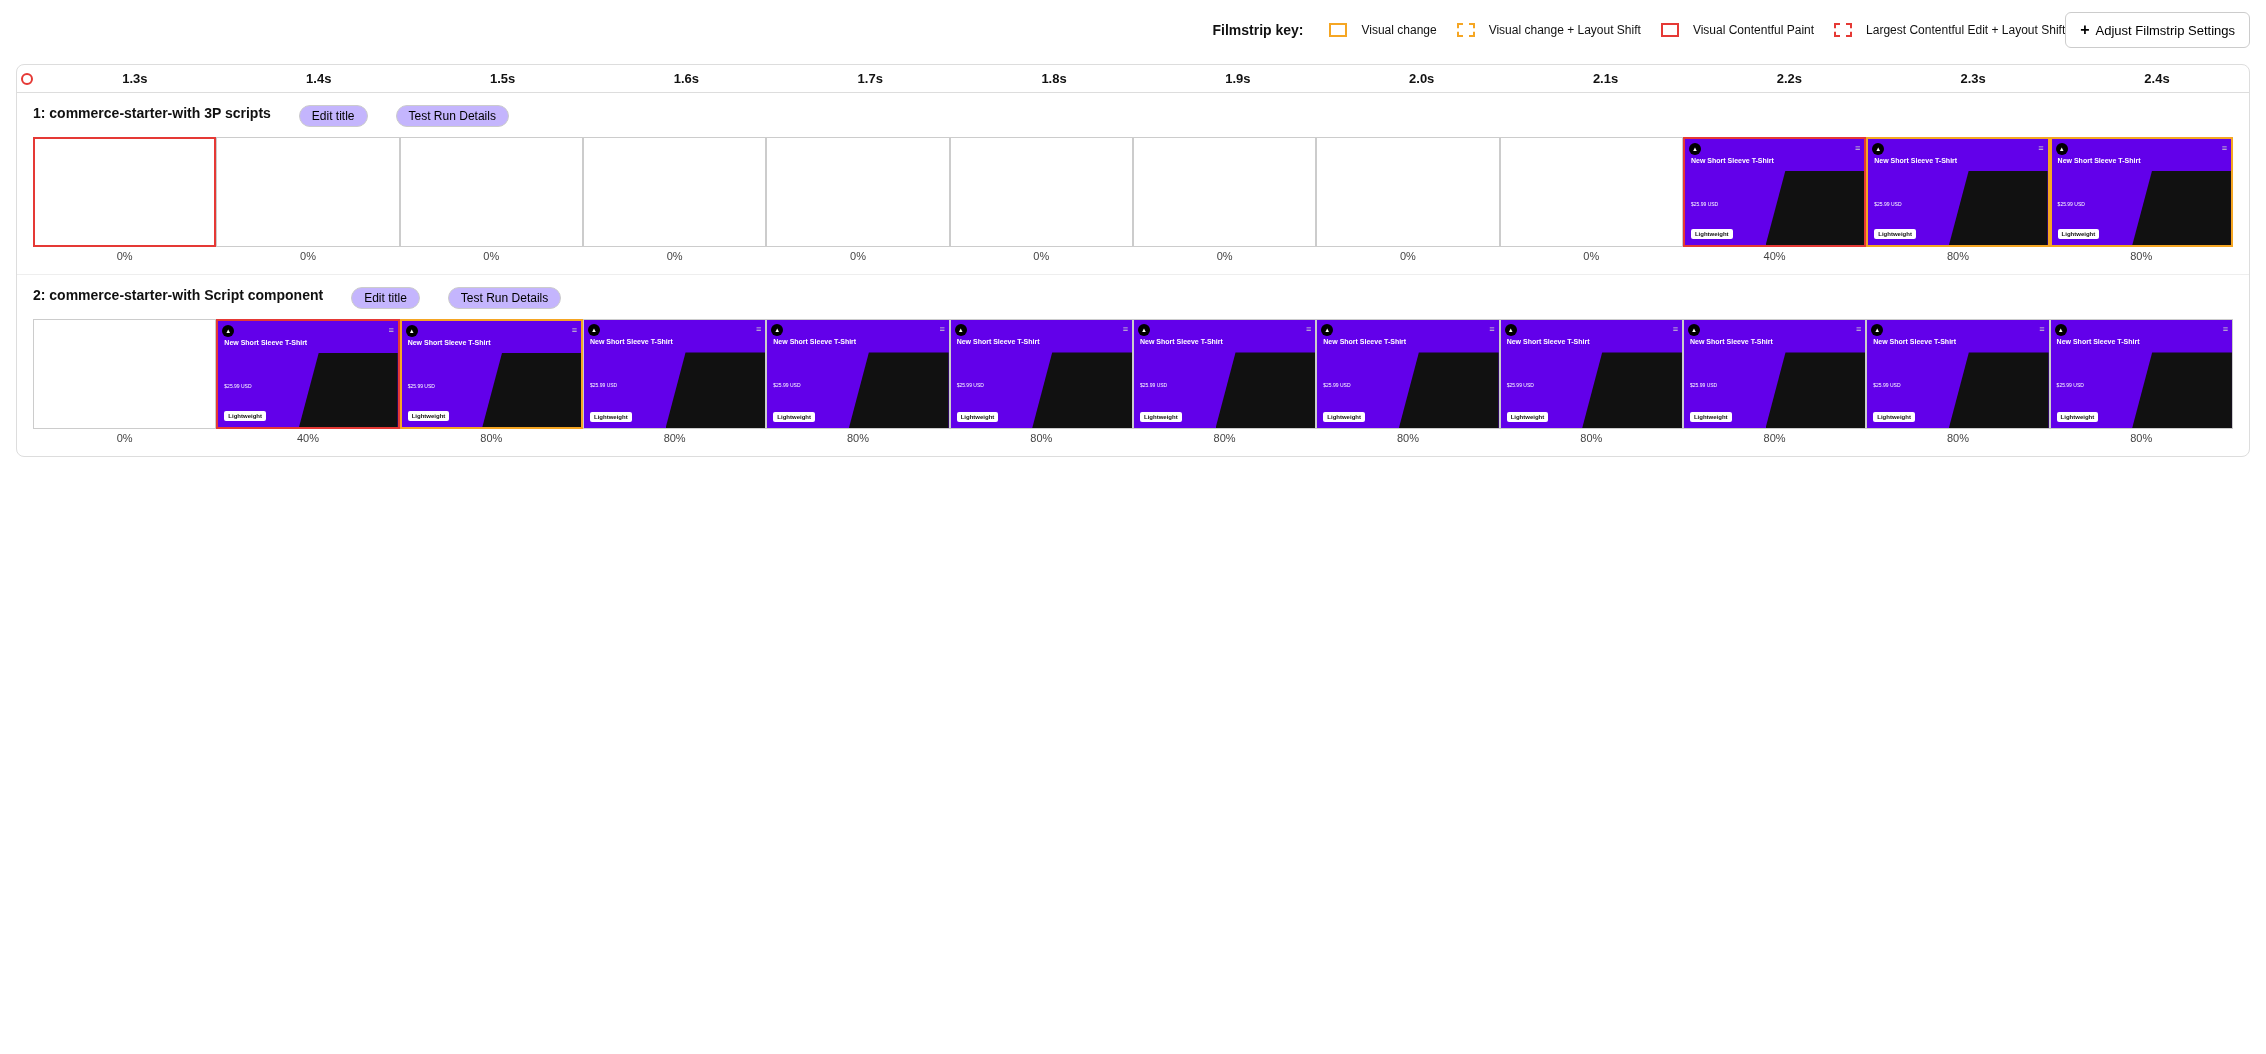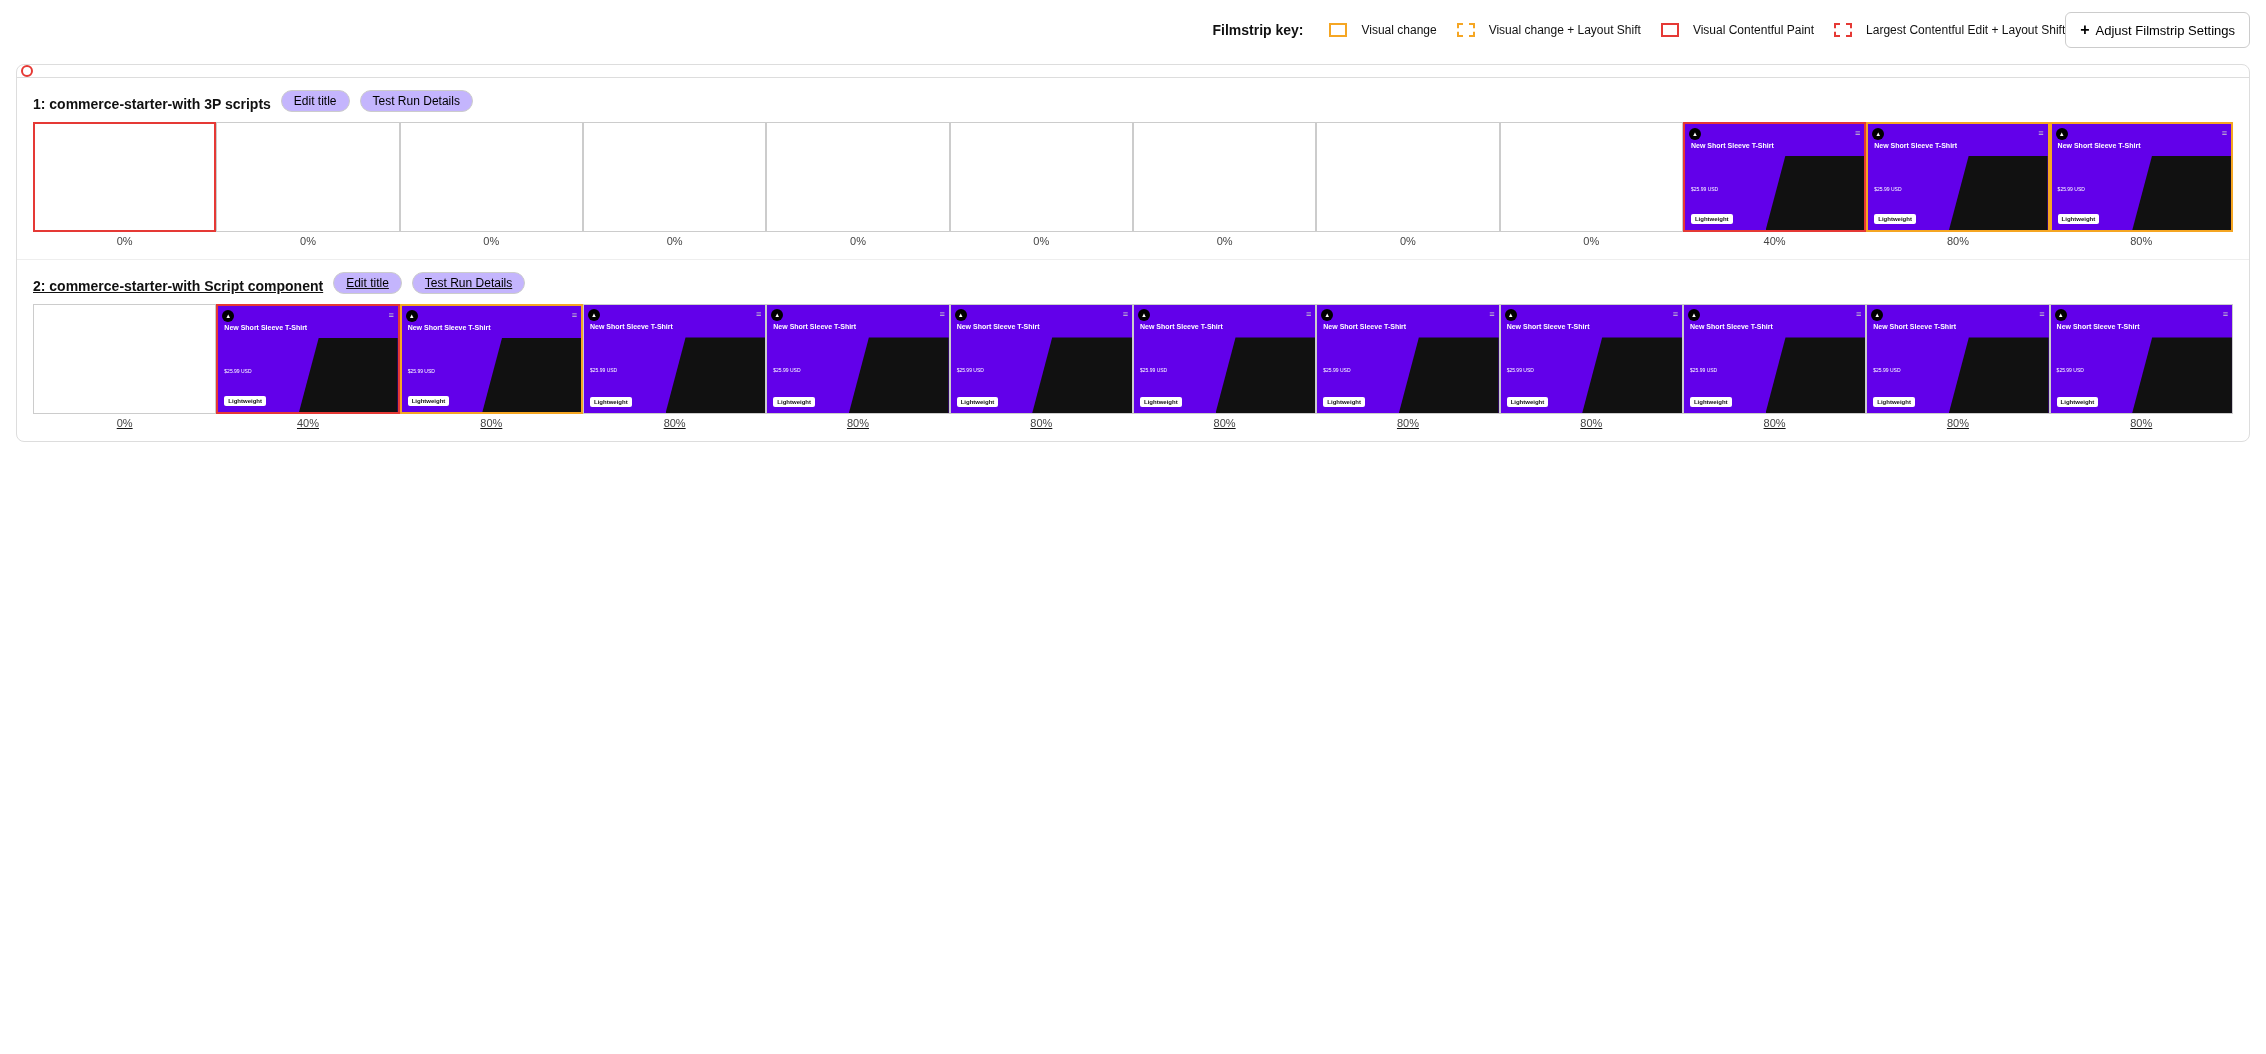--- a/index.html
+++ b/index.html
@@ -95,26 +95,26 @@
       font-size: 13px;
       font-weight: 600;
       color: #111;
     }
 
     
     .filmstrip-row {
       padding: 12px 16px;
       border-bottom: 1px solid #eee;
     }
-    .filmstrip-row:last-child { border-bottom: none; text-decoration: underline; }
+    .filmstrip-row:last-child { border-bottom: none; }
 
     .row-header {
       display: flex;
-      align-items: flex-end;
-      gap: 10px;
+      align-items: flex-start;
+      gap: 28px;
       margin-bottom: 10px;
     }
     .row-title {
       font-size: 14px;
       font-weight: 700;
     }
     .row-btn {
       border: 1.5px solid #ccc;
       border-radius: 14px;
       padding: 3px 12px;
@@ -260,20 +260,34 @@
   <button class="adjust-btn">
     <span style="font-size:16px;font-weight:700;">+</span>
     <span>Adjust Filmstrip Settings</span>
   </button>
 </div>
 
 <div class="filmstrip-container">
 
   <div class="timeline-header">
     <div class="timeline-dot"></div>
+    <div class="timeline-ticks" id="ticks-container">
+        <div class="tick">1.3s</div>
+        <div class="tick">1.4s</div>
+        <div class="tick">1.5s</div>
+        <div class="tick">1.6s</div>
+        <div class="tick">1.7s</div>
+        <div class="tick">1.8s</div>
+        <div class="tick">1.9s</div>
+        <div class="tick">2.0s</div>
+        <div class="tick">2.1s</div>
+        <div class="tick">2.2s</div>
+        <div class="tick">2.3s</div>
+        <div class="tick">2.4s</div>
+      </div>
   </div>
 
   <div class="filmstrip-row" id="row-0">
     <div class="row-header">
       <span class="row-title">1: commerce-starter-with 3P scripts</span>
       <button class="row-btn">Edit title</button>
       <button class="row-btn">Test Run Details</button>
     </div>
     <div class="frames-strip" id="frames-0">
         <div class="frame-col">

